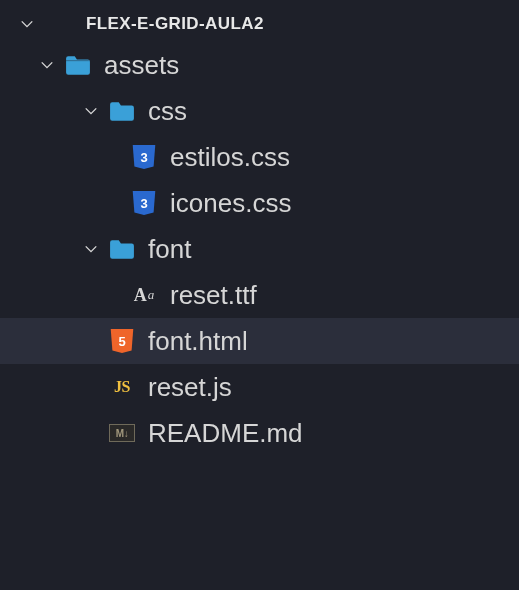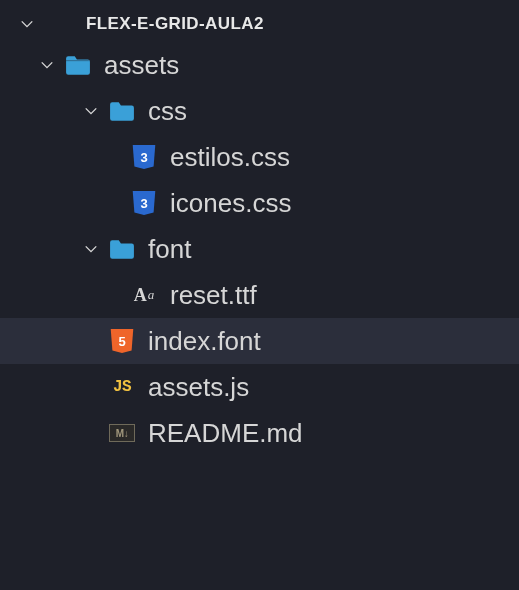--- a/index.html
+++ b/index.html
@@ -95,21 +95,21 @@
     .html-badge {
       background: #ef652a;
       color: #fff;
       font-size: 13px;
       clip-path: polygon(3% 0, 97% 0, 90% 90%, 50% 100%, 10% 90%);
       line-height: 1;
     }
     .js-badge {
       background: transparent;
       color: #f0c040;
-      font-family: Liberation Mono, monospace;
+      font-family: Liberation Serif, serif;
       font-size: 16px;
       font-weight: 800;
       letter-spacing: -0.5px;
     }
     .md-badge {
       width: 26px; height: 18px;
       border: 1px solid #6f6a5a;
       background: #2a2928;
       display:flex; align-items:center; justify-content:center;
     }
@@ -212,29 +212,29 @@
       </span>
     <span class="label">reset.ttf</span>
   </div>
 
 
   <div class="row d1 selected">
     <span class="chev-slot"></span>
     <span class="icon-slot">
         <span class="html-badge">5</span>
       </span>
-    <span class="label">index.font</span>
+    <span class="label">font.html</span>
   </div>
 
   <div class="row d1">
     <span class="chev-slot"></span>
     <span class="icon-slot">
         <span class="js-badge">JS</span>
       </span>
-    <span class="label">assets.js</span>
+    <span class="label">reset.js</span>
   </div>
 
   <div class="row d1">
     <span class="chev-slot"></span>
     <span class="icon-slot">
         <span class="md-badge">
           <span>M↓</span>
         </span>
       </span>
     <span class="label">README.md</span>

